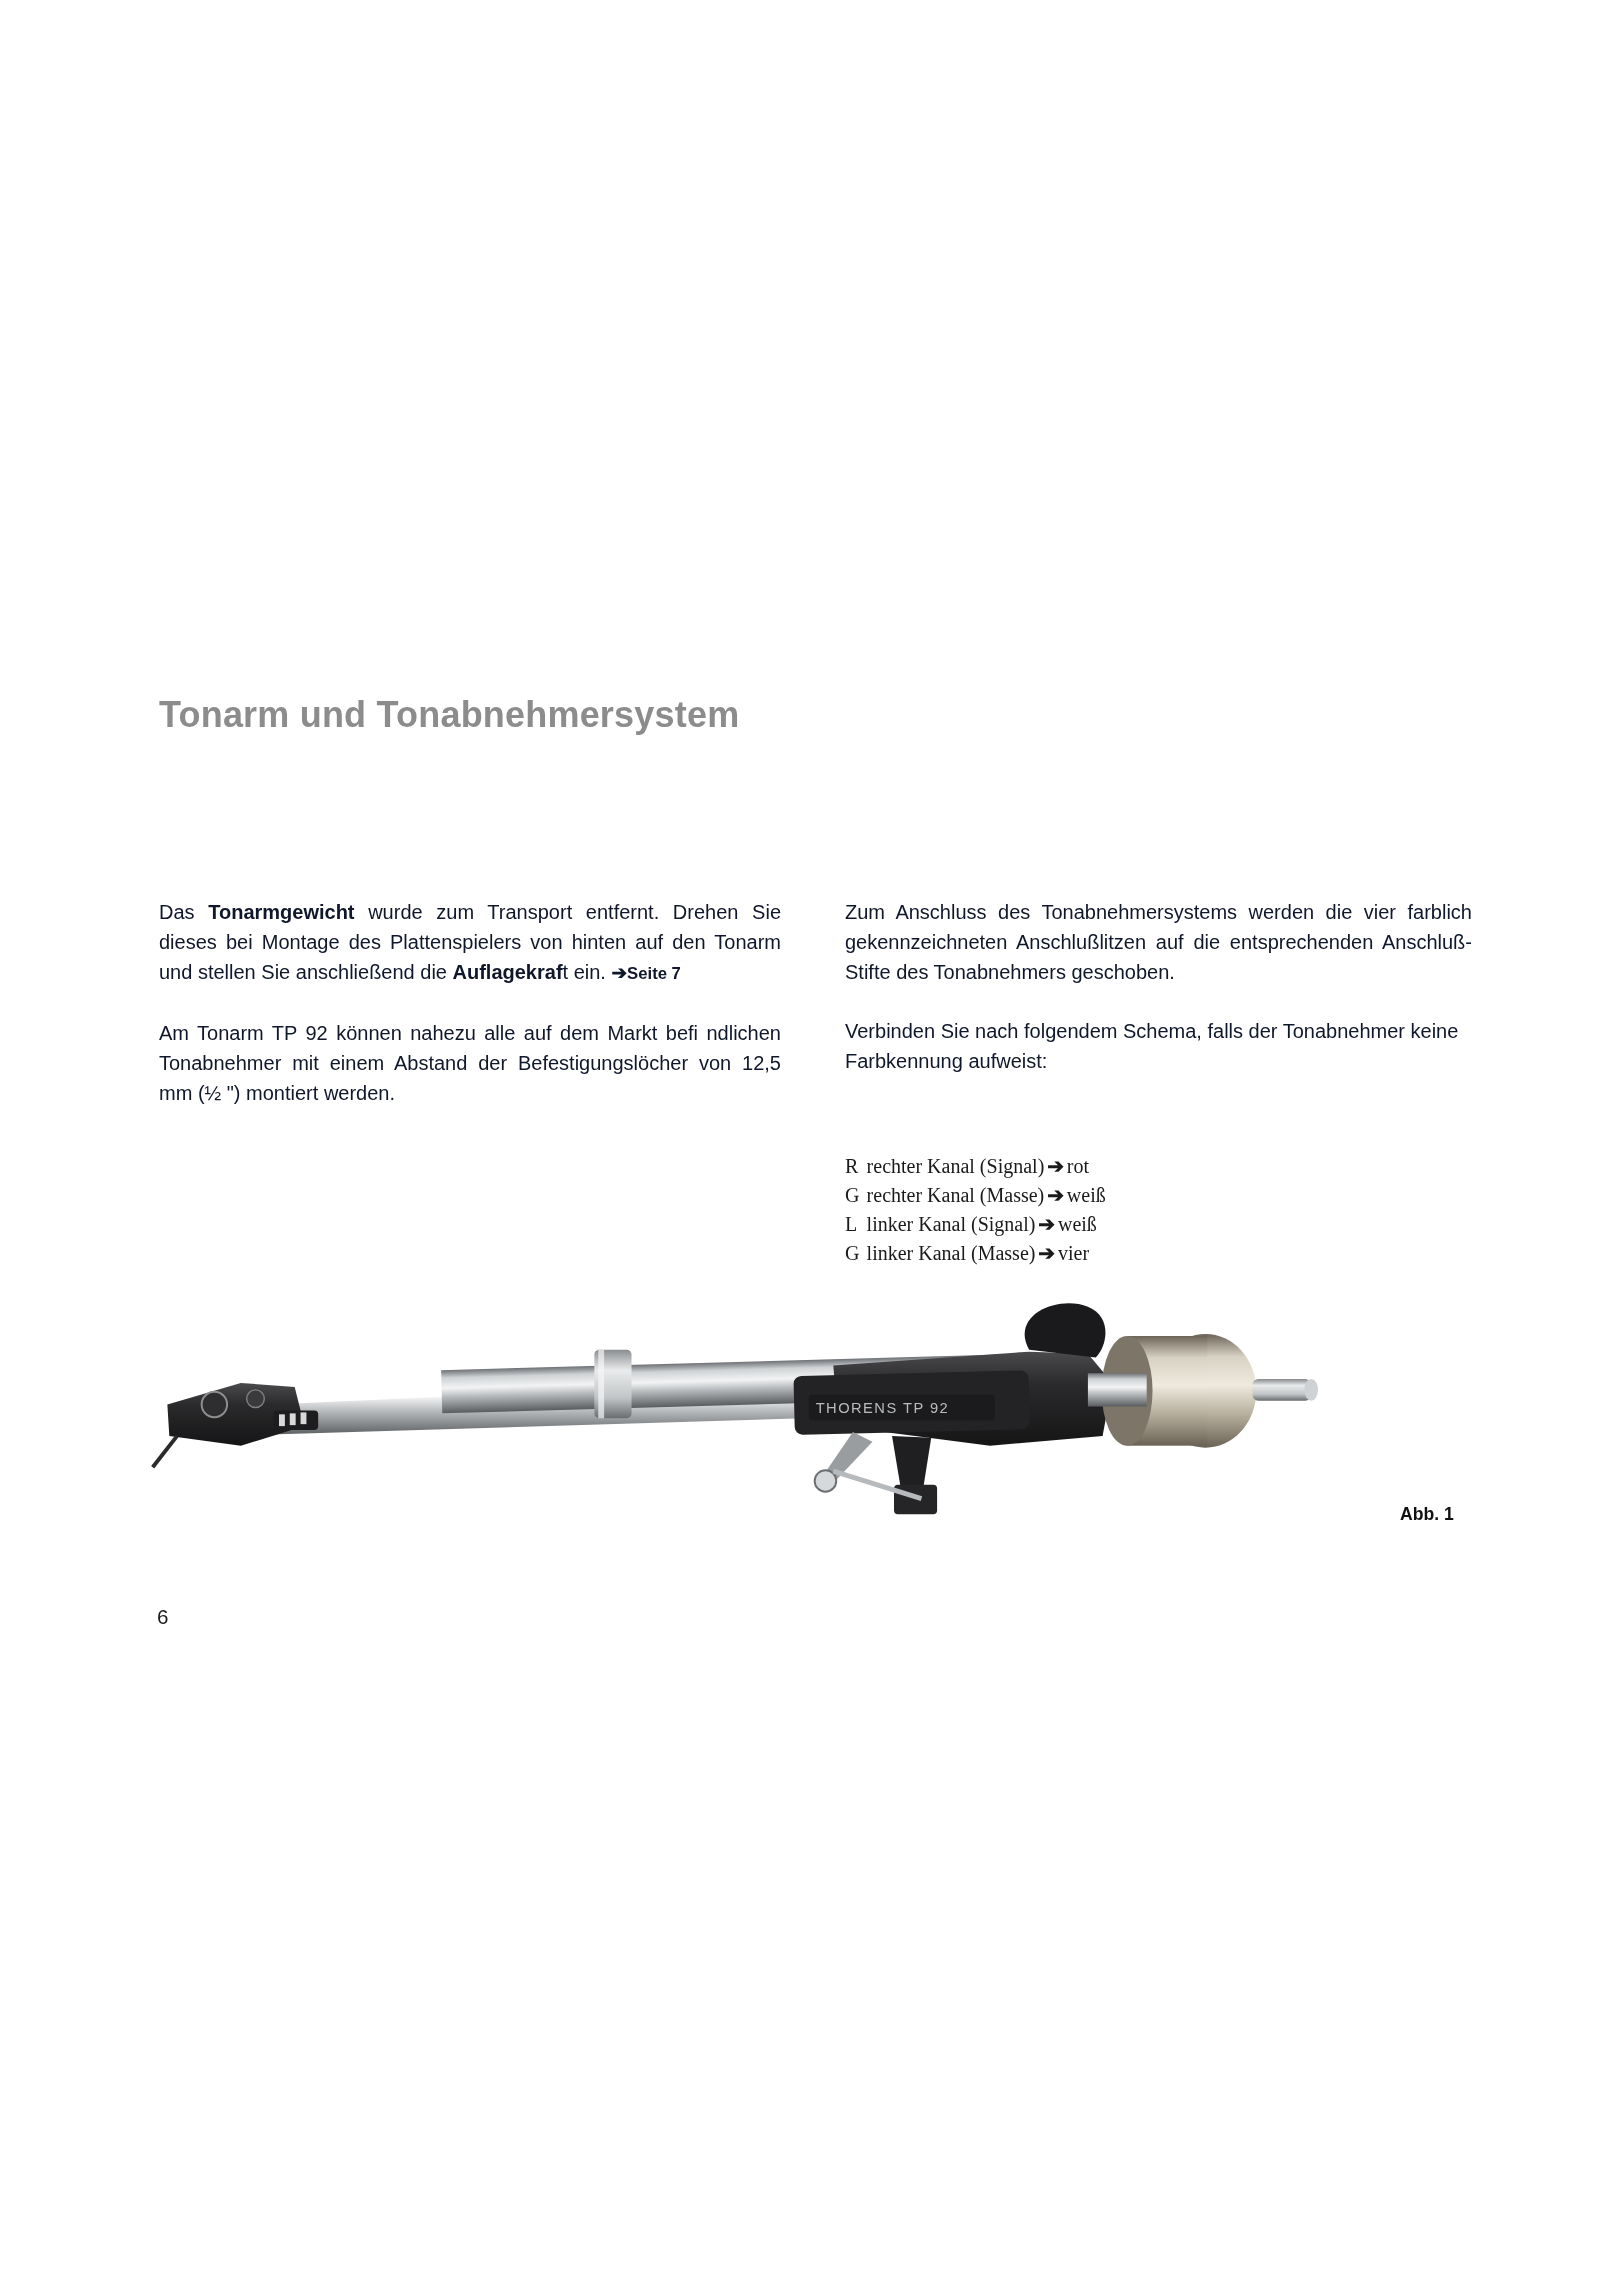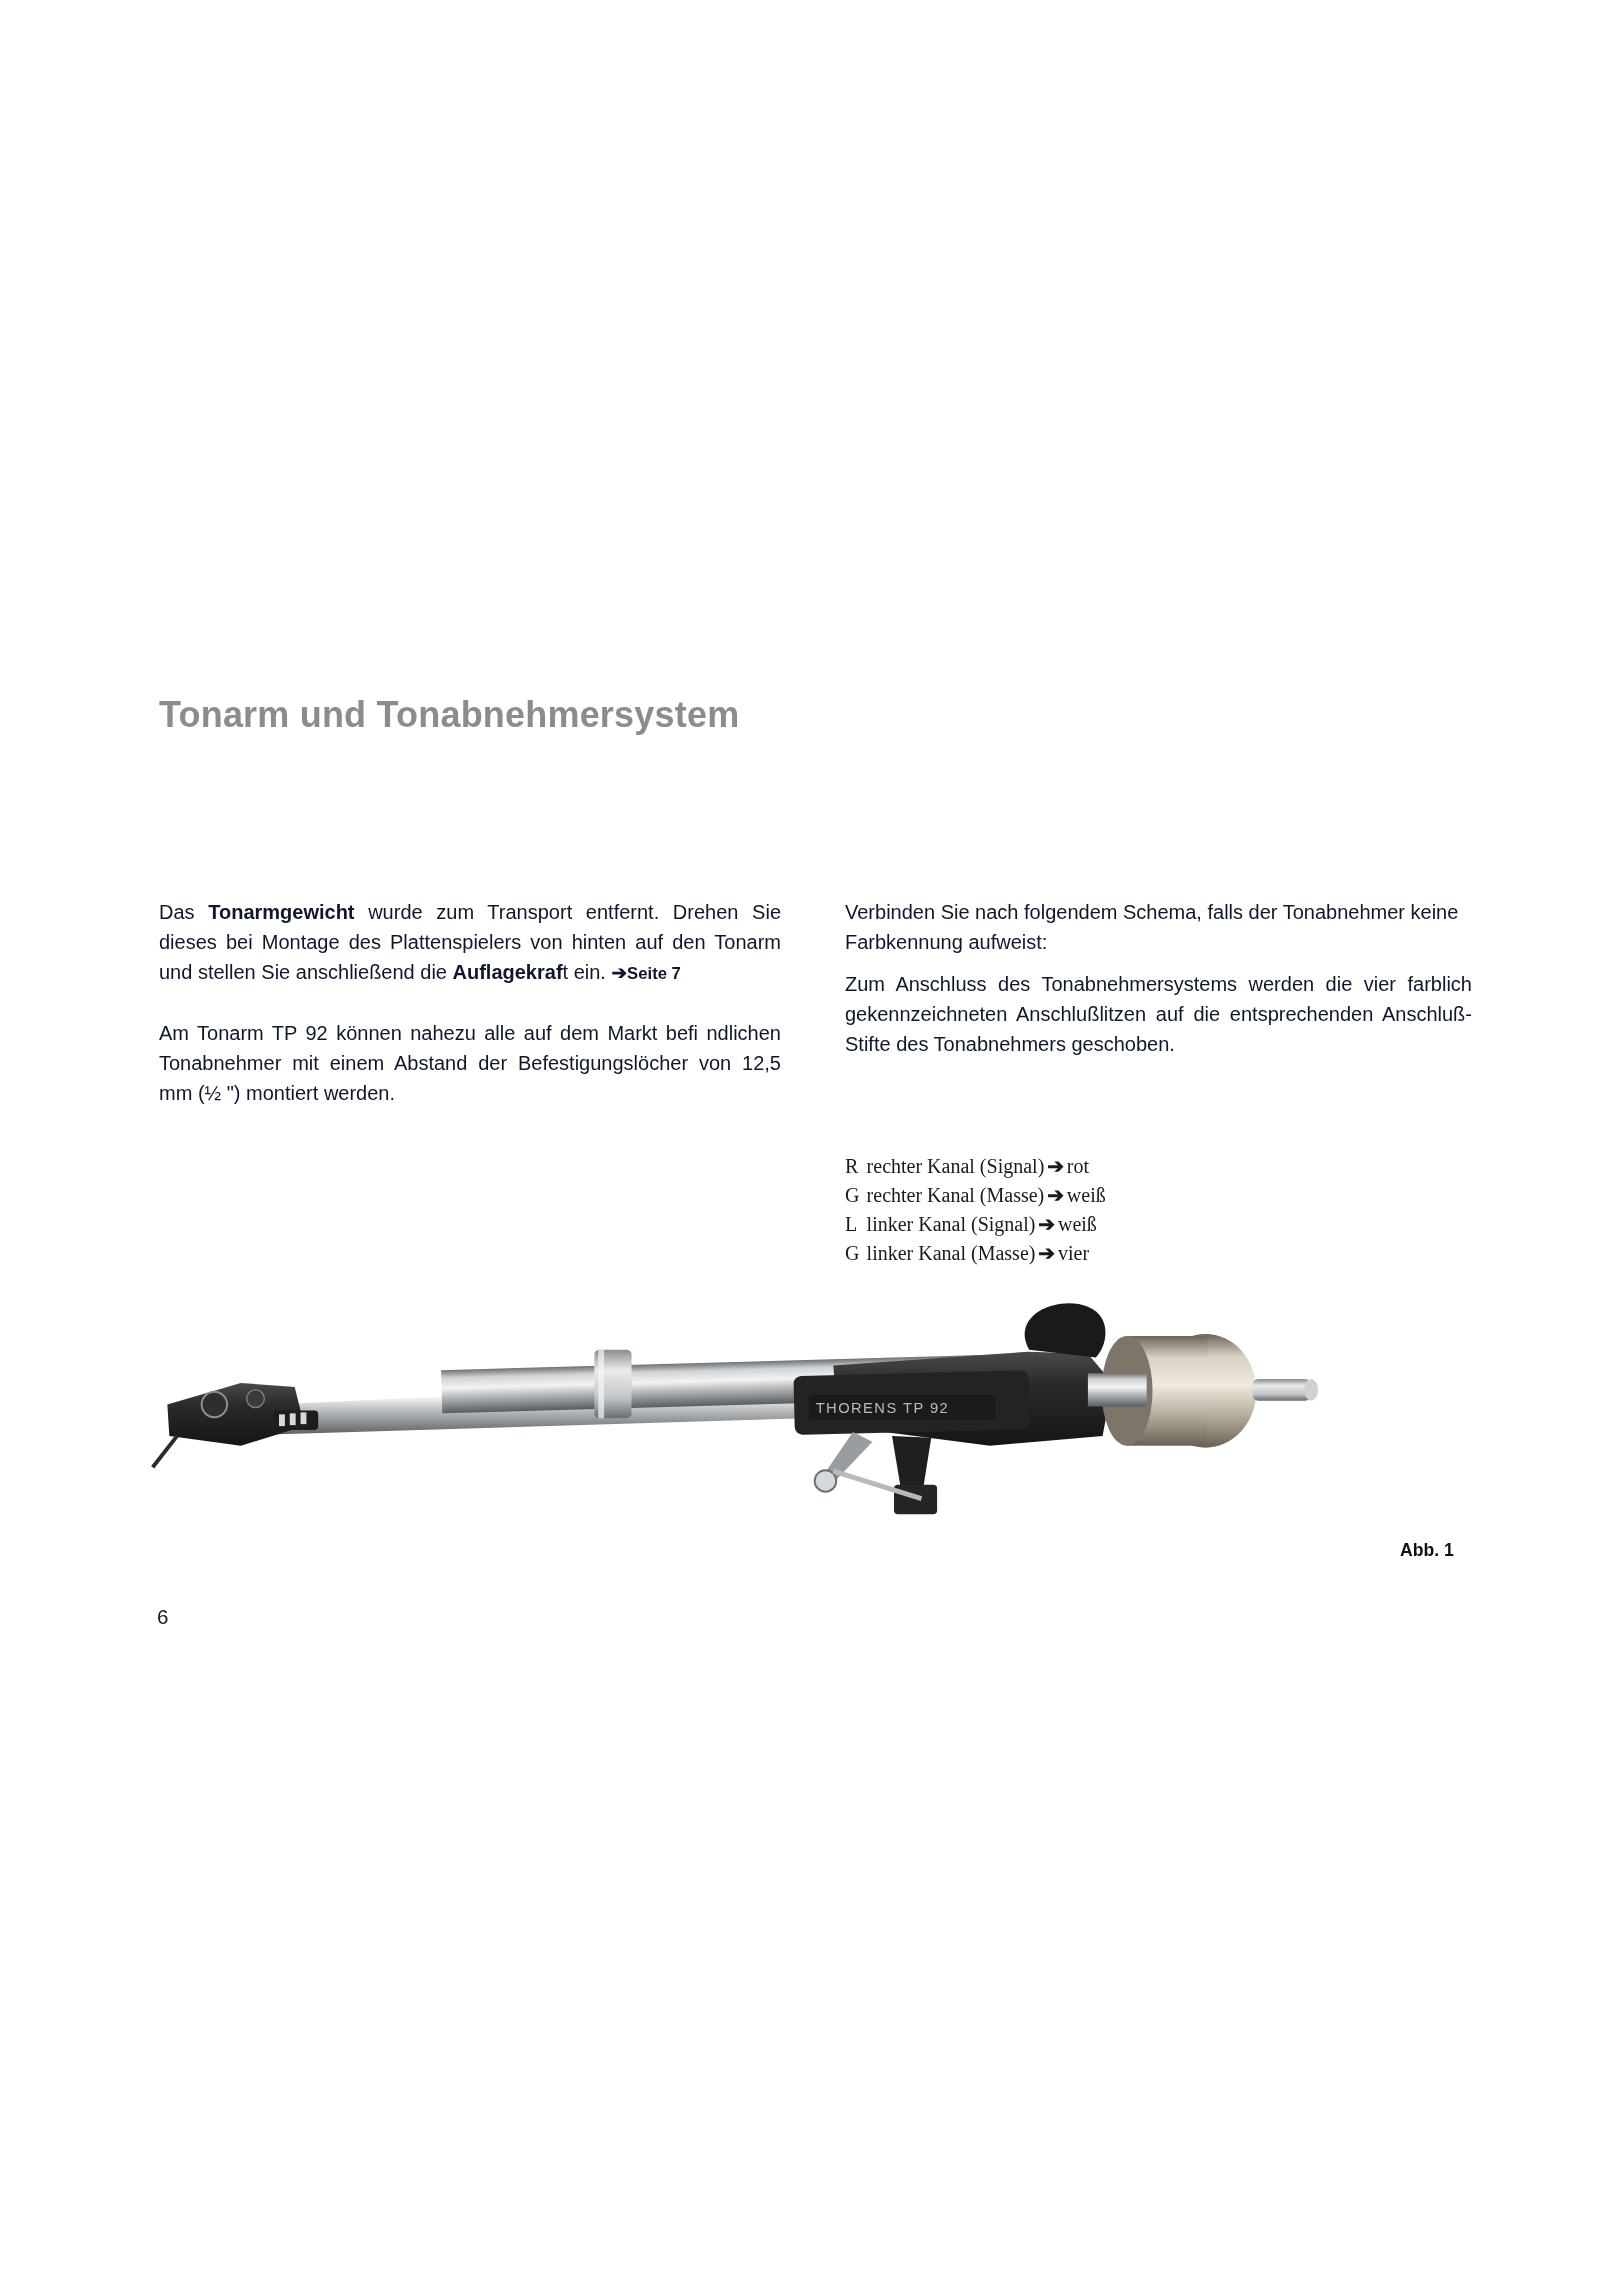--- a/index.html
+++ b/index.html
@@ -99,21 +99,21 @@
     position: absolute;
     left: 147px;
     top: 1289px;
     width: 1353px;
     height: 284px;
   }
 
   .fig-caption {
     position: absolute;
     left: 1400px;
-    top: 1540px;
+    top: 1504px;
     font-size: 17.6px;
     font-weight: bold;
     color: #111;
   }
 
   
   .page-number {
     position: absolute;
     left: 157px;
     top: 1605px;
@@ -127,22 +127,22 @@
 <div class="page">
 
   <div class="heading">Tonarm und Tonabnehmersystem</div>
 
   <div class="col col-left">
     <p class="just"><span>Das </span><b class="bold">Tonarmgewicht</b><span> wurde zum Transport entfernt. Drehen Sie dieses bei Montage des Plattenspielers von hinten auf den Tonarm und stellen Sie anschließend die </span><b class="bold">Auflagekraf</b><span>t ein. </span><span class="arrow">➔</span><span class="arrow-ref">Seite 7</span></p>
     <p class="just last">Am Tonarm TP 92 können nahezu alle auf dem Markt befi ndlichen Tonabnehmer mit einem Abstand der Befestigungslöcher von 12,5 mm (½ ") montiert werden.</p>
   </div>
 
   <div class="col col-right">
+    <p class="just">Zum Anschluss des Tonabnehmersystems werden die vier farblich gekennzeichneten Anschlußlitzen auf die entsprechenden Anschluß-Stifte des Tonabnehmers geschoben.</p>
     <p class="just noindent last">Verbinden Sie nach folgendem Schema, falls der Tonabnehmer keine Farbkennung aufweist:</p>
-    <p class="just">Zum Anschluss des Tonabnehmersystems werden die vier farblich gekennzeichneten Anschlußlitzen auf die entsprechenden Anschluß-Stifte des Tonabnehmers geschoben.</p>
   </div>
 
   <div class="scheme">
     <div class="scheme-row">
       <span class="scheme-key">R</span><span>rechter Kanal (Signal)</span><span class="scheme-arrow">➔</span><span>rot</span>
     </div>
     <div class="scheme-row">
       <span class="scheme-key">G</span><span>rechter Kanal (Masse)</span><span class="scheme-arrow">➔</span><span>weiß</span>
     </div>
     <div class="scheme-row">

